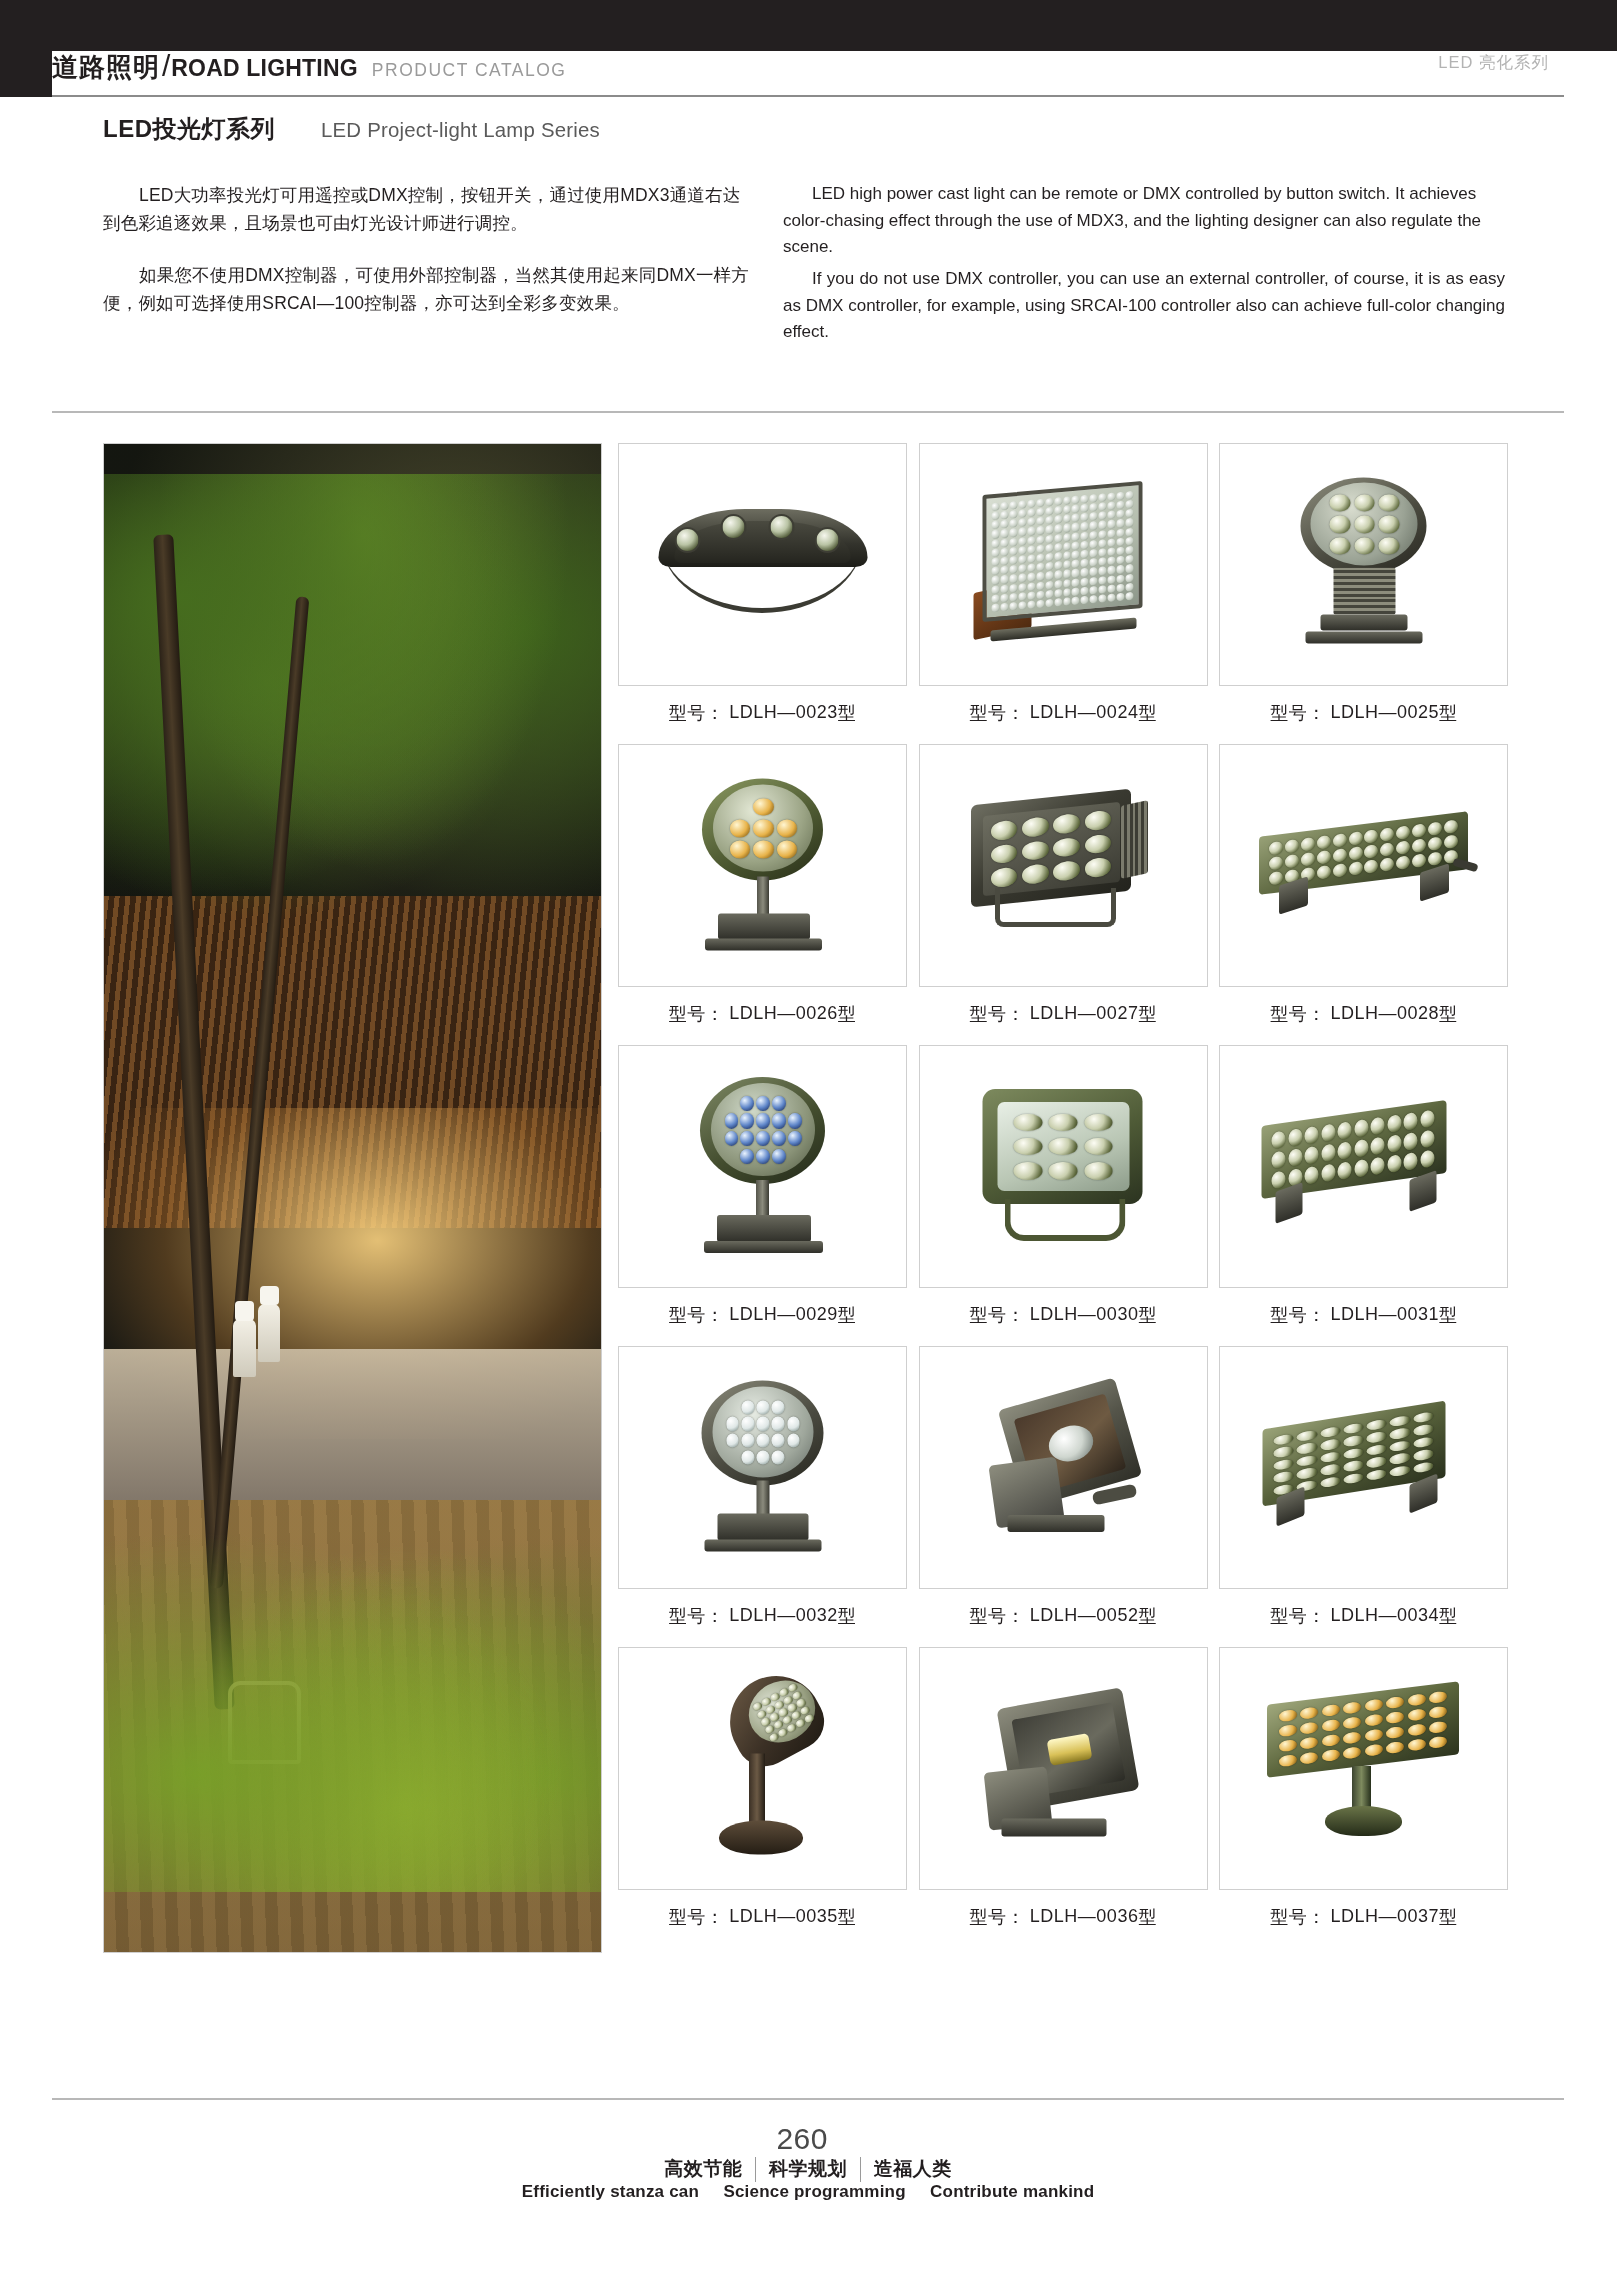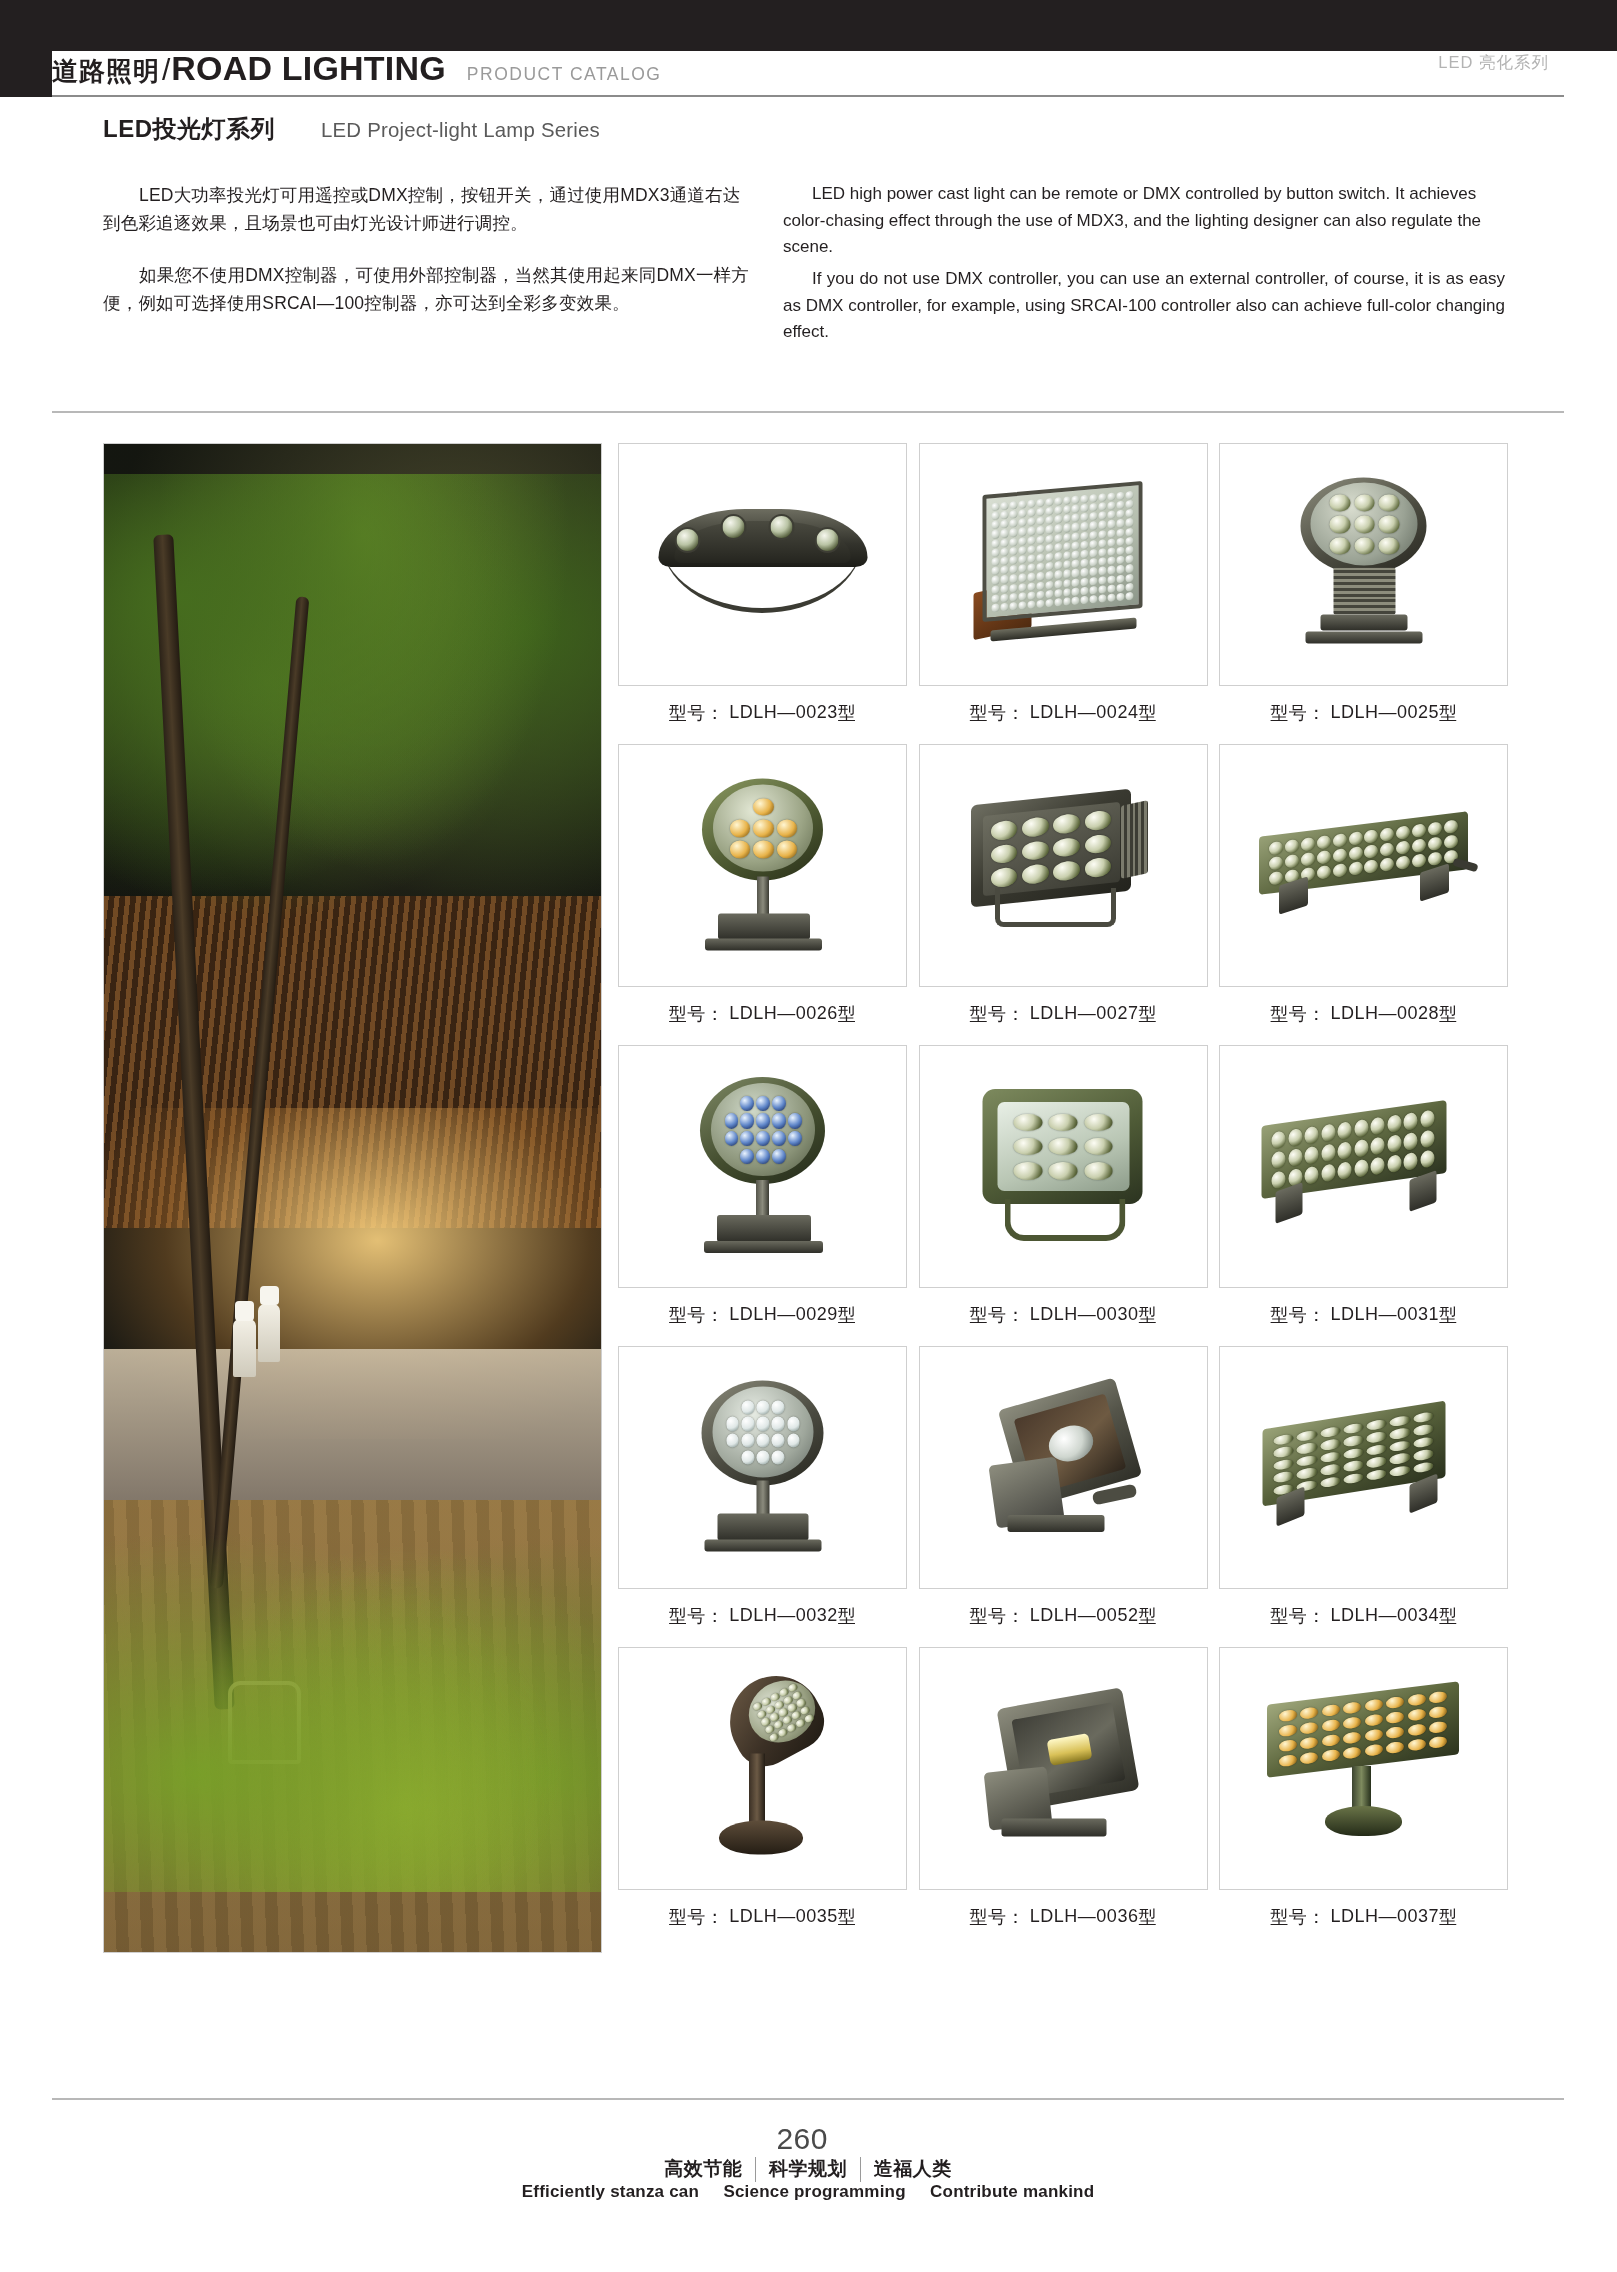--- a/index.html
+++ b/index.html
@@ -42,30 +42,30 @@
     letter-spacing: 1px;
     color: #231f20;
   }
   .ht-slash {
     font-size: 30px;
     color: #231f20;
     font-weight: 300;
     margin: 0 1px 0 1.9px;
   }
   .ht-en {
-    font-size: 34px;
+    font-size: 23px;
     font-weight: bold;
     letter-spacing: 0.2px;
     color: #231f20;
   }
   .ht-sub {
     font-size: 17.5px;
     color: #9a9a9a;
     letter-spacing: 1.5px;
-    margin-left: 21px;
+    margin-left: 14px;
     font-weight: normal;
   }
   .header-right {
     position: absolute;
     top: 52px;
     right: 68px;
     font-size: 16.5px;
     color: #b3b3b3;
     letter-spacing: 1px;
   }

